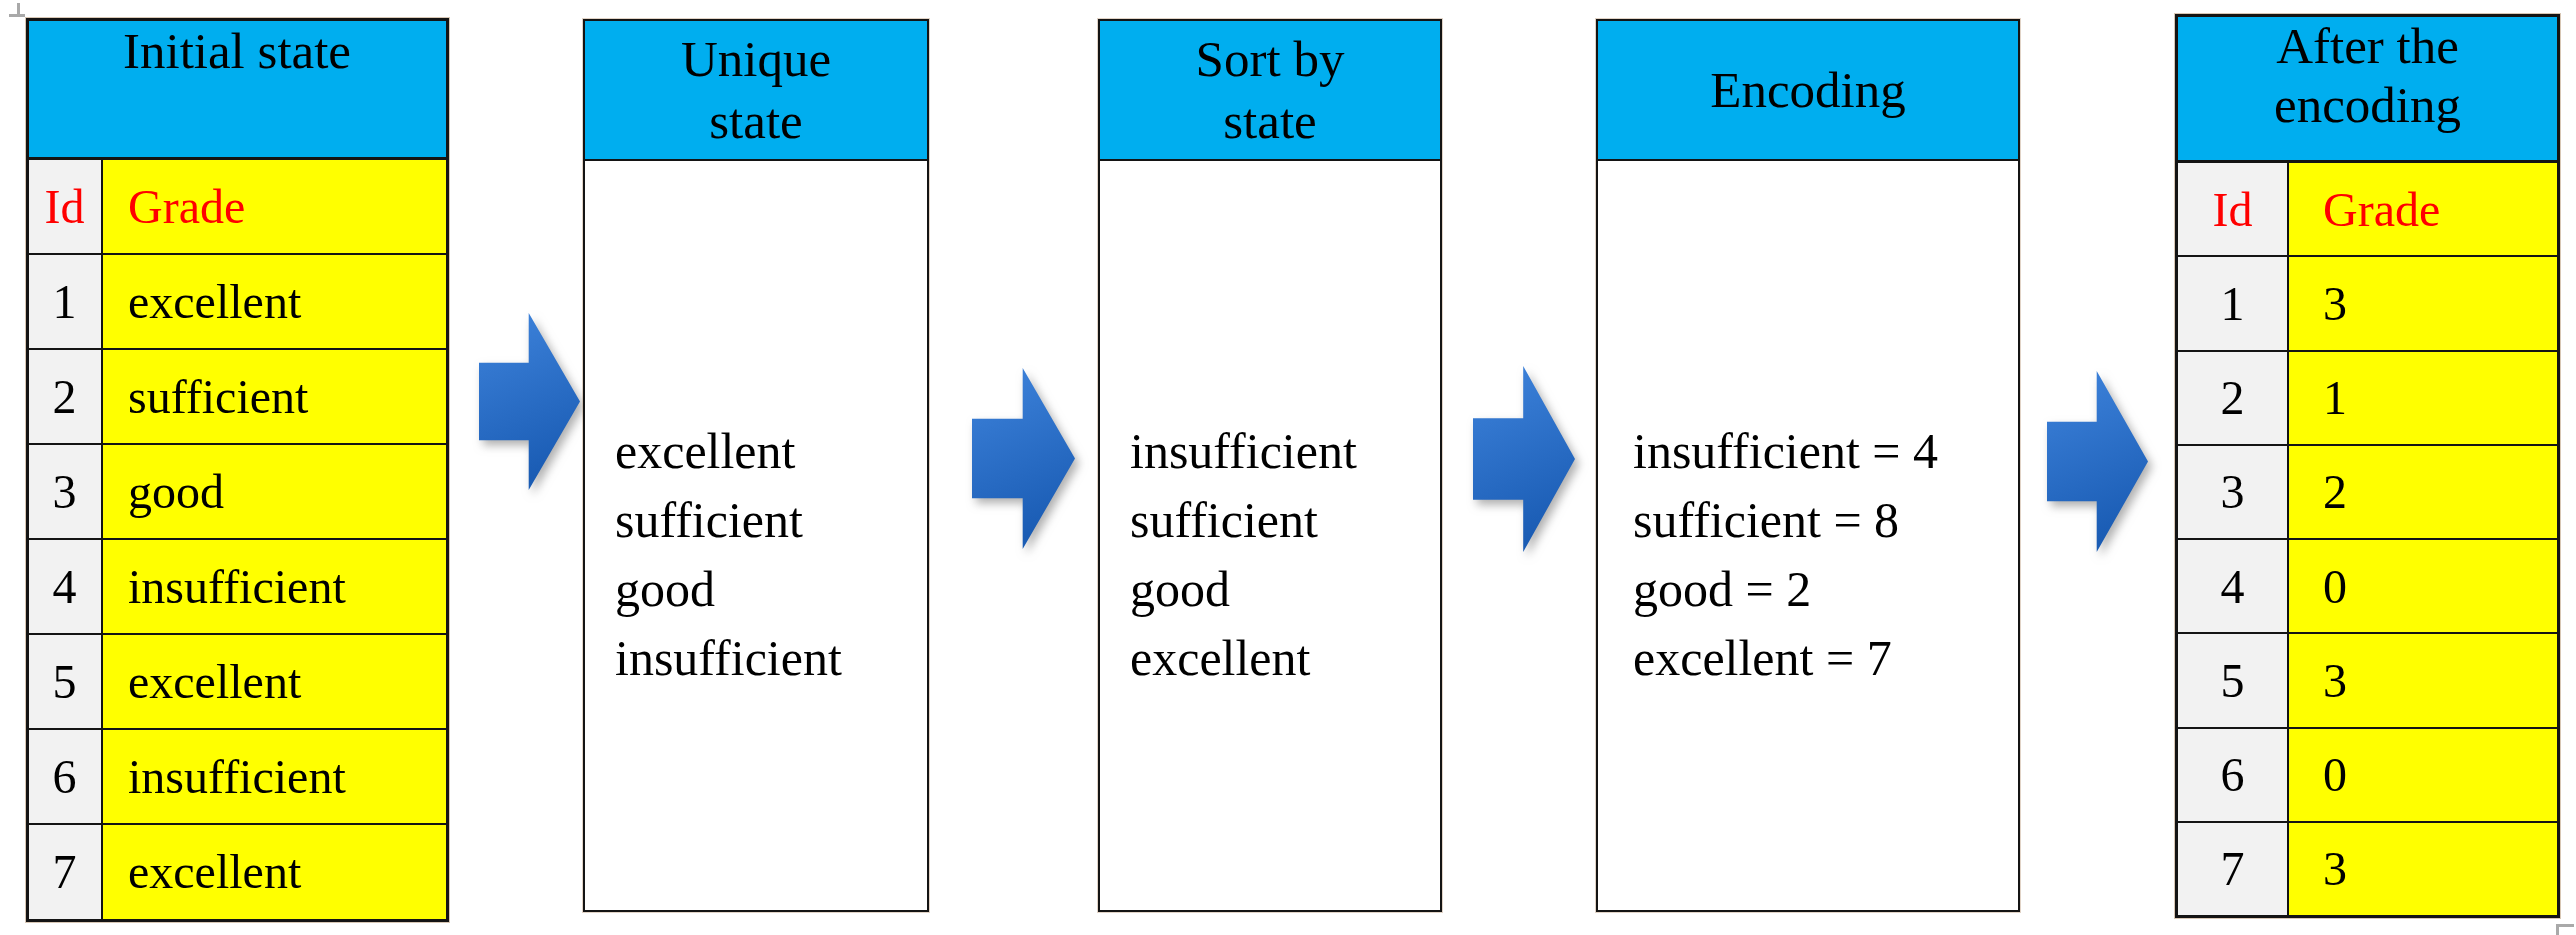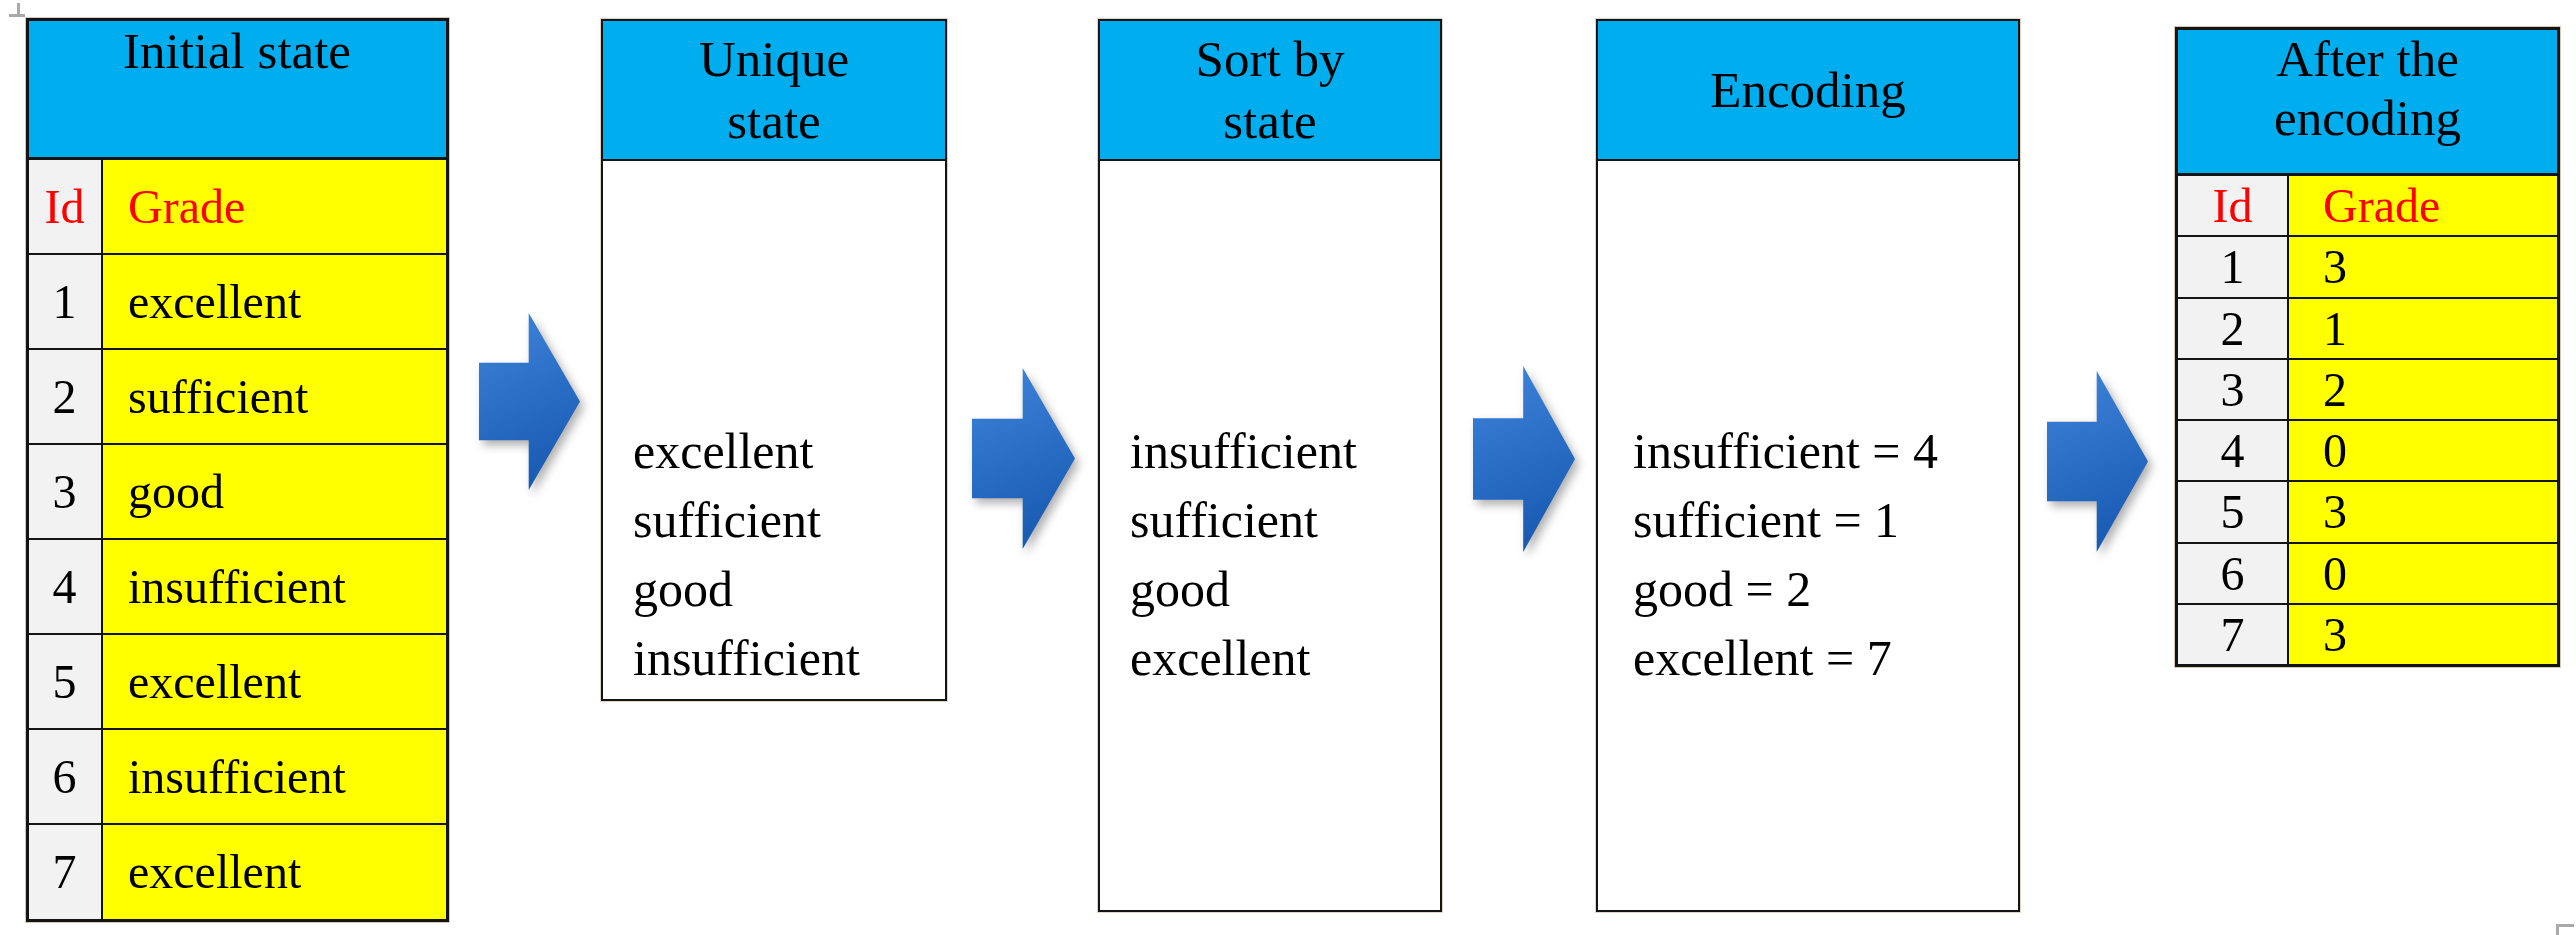--- a/index.html
+++ b/index.html
@@ -126,21 +126,21 @@
     <div class="trow">
       <div class="cell-id" style="width:72px">7</div>
       <div class="cell-grade" style="padding-left:25.5px">excellent</div>
     </div>
   </div>
 
   <svg class="arrow" style="left:479px;top:313px;width:101px;height:177px" viewBox="0 0 128 228" preserveAspectRatio="none">
     <polygon points="0,64 63,64 63,0 128,114 63,228 63,164 0,164" fill="url(#arrowGrad)"></polygon>
   </svg>
 
-  <div class="panel" style="left:601px;top:19px;width:346px;height:682px">
+  <div class="panel" style="left:583px;top:19px;width:346px;height:893px">
     <div class="phead">
       <span>Unique</span>
       <span>state</span>
     </div>
     <div class="pbody">
       <div>excellent</div>
       <div>sufficient</div>
       <div>good</div>
       <div>insufficient</div>
     </div>
@@ -166,31 +166,31 @@
   <svg class="arrow" style="left:1473px;top:366px;width:102px;height:186px" viewBox="0 0 128 228" preserveAspectRatio="none">
     <polygon points="0,64 63,64 63,0 128,114 63,228 63,164 0,164" fill="url(#arrowGrad)"></polygon>
   </svg>
 
   <div class="panel" style="left:1596px;top:19px;width:424px;height:893px">
     <div class="phead">
       <span>Encoding</span>
     </div>
     <div class="pbody" style="padding-left:35px">
       <div>insufficient = 4</div>
-      <div>sufficient = 1</div>
+      <div>sufficient = 8</div>
       <div>good = 2</div>
       <div>excellent = 7</div>
     </div>
   </div>
 
   <svg class="arrow" style="left:2047px;top:371px;width:101px;height:181px" viewBox="0 0 128 228" preserveAspectRatio="none">
     <polygon points="0,64 63,64 63,0 128,114 63,228 63,164 0,164" fill="url(#arrowGrad)"></polygon>
   </svg>
 
-  <div class="tbl" style="left:2175px;top:27px;width:385px;height:640px">
+  <div class="tbl" style="left:2175px;top:14px;width:385px;height:904px">
     <div class="thead" style="flex-basis:143px;line-height:59px">
       <span>After the</span>
       <span>encoding</span>
     </div>
     <div class="trow hdr-red">
       <div class="cell-id" style="width:109px">Id</div>
       <div class="cell-grade" style="padding-left:34px">Grade</div>
     </div>
     <div class="trow">
       <div class="cell-id" style="width:109px">1</div>

